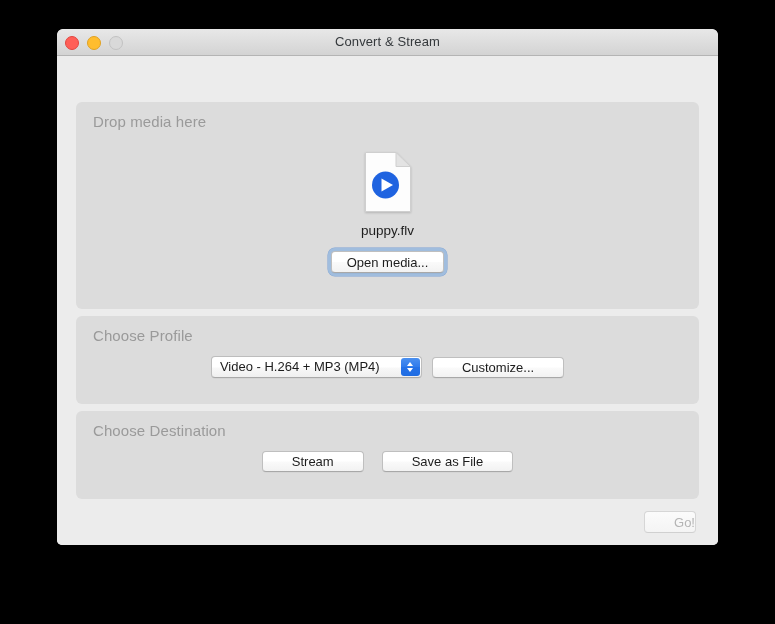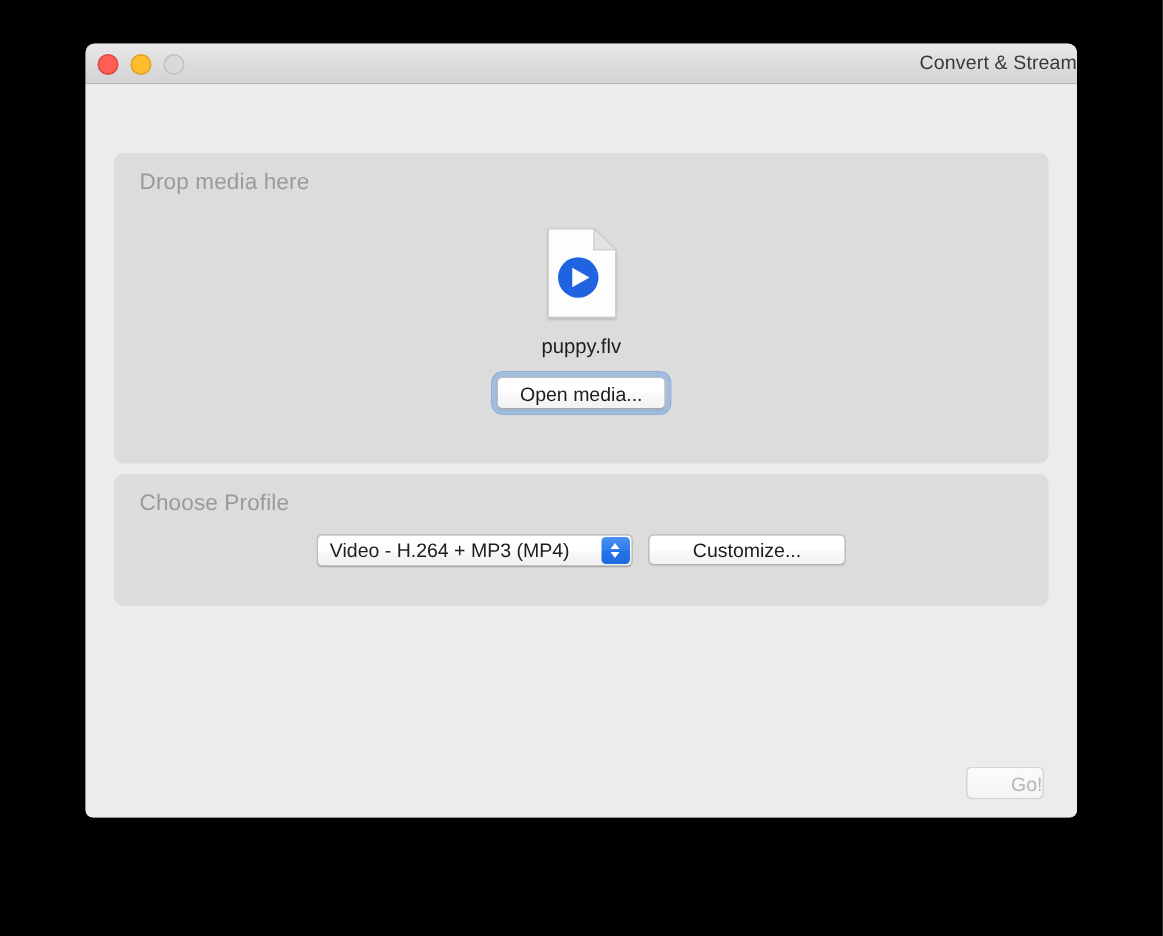--- a/index.html
+++ b/index.html
@@ -54,21 +54,21 @@
     display: block;
   }
   .light.close    { background: #ff5f57; border: 0.5px solid #e14640; }
   .light.minimize { background: #ffbd2e; border: 0.5px solid #e0a123; }
   .light.zoom     { background: #d9d9d9; border: 0.5px solid #c2c2c2; }
 
   #window-title {
     position: absolute;
     left: 0; right: 0; top: 0;
     line-height: 26px;
-    text-align: right;
+    text-align: center;
     font-size: 13px;
     color: #35393c;
     font-weight: normal;
     letter-spacing: 0.1px;
   }
 
   
   #content {
     position: relative;
     height: 489px;
@@ -164,21 +164,21 @@
   }
   #open-media-btn { height: 22px; line-height: 21px; padding: 0 15px; }
 
   
   #profile-row {
     position: absolute;
     top: 40px;
     left: 0; right: 0;
     display: flex;
     justify-content: center;
-    align-items: flex-start;
+    align-items: center;
     gap: 10px;
   }
 
   #profile-select {
     position: relative;
     width: 211px;
     height: 22px;
     background: linear-gradient(to bottom, #ffffff 0%, #ffffff 50%, #f8f8f8 55%, #efefef 100%);
     border: 1px solid #bdbdbd;
     border-bottom-color: #a9a9a9;
@@ -284,20 +284,28 @@
             <span id="profile-value">Video - H.264 + MP3 (MP4)</span>
             <span id="profile-stepper">
               <span class="chev up"></span>
               <span class="chev down"></span>
             </span>
           </div>
           <span class="btn" id="customize-btn">Customize...</span>
         </div>
       </div>
 
+      <div class="panel" id="panel-destination">
+        <div class="panel-title">Choose Destination</div>
+
+        <div id="destination-row">
+          <span class="btn" id="stream-btn">Stream</span>
+          <span class="btn" id="save-btn">Save as File</span>
+        </div>
+      </div>
 
       <div id="go-wrap">
         <span class="btn disabled" id="go-btn">Go!</span>
       </div>
 
     </div>
   </div>
 </div>
 
 </body></html>

